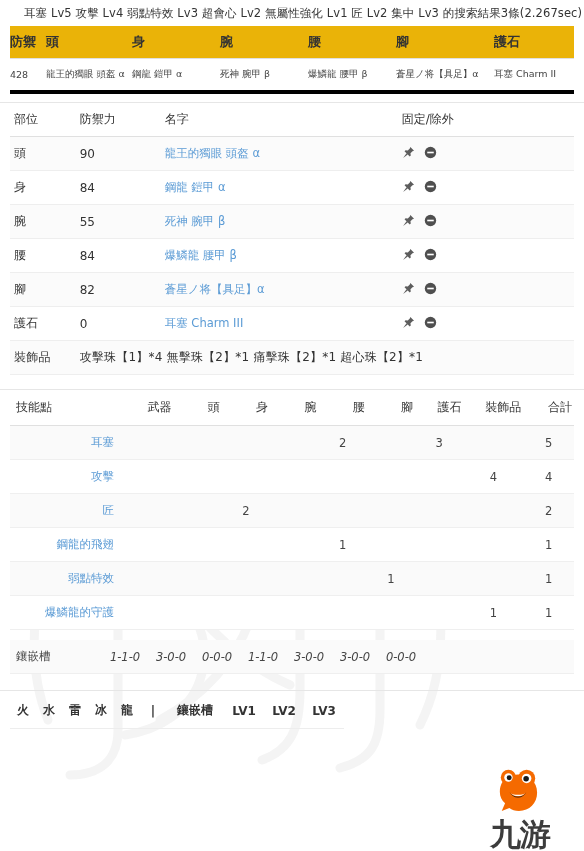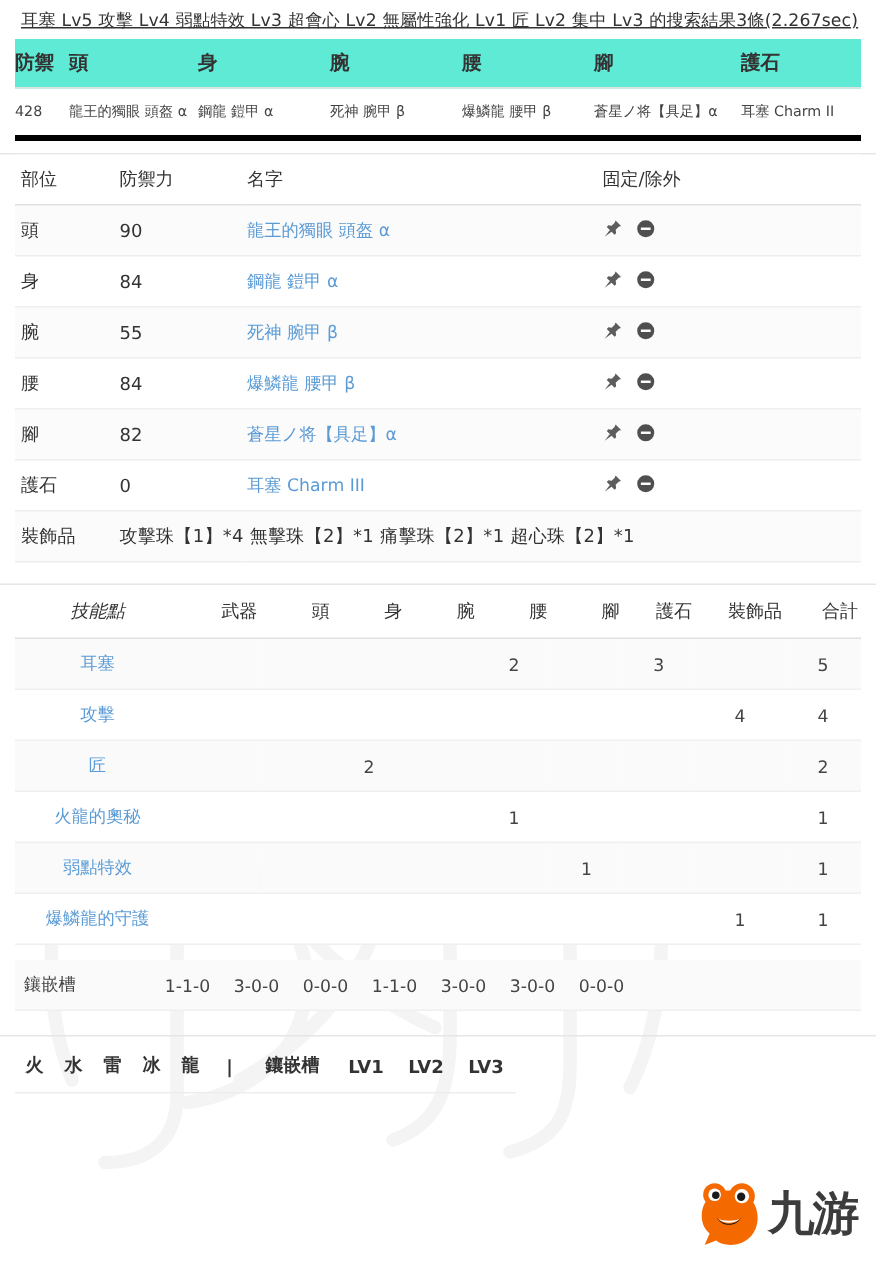--- a/index.html
+++ b/index.html
@@ -16,39 +16,38 @@
   
   #watermark {
     position:absolute; left:0; top:430px; width:470px; height:400px;
     pointer-events:none; z-index:0; opacity:.5;
   }
   #watermark svg { width:100%; height:100%; }
   #page { position:relative; z-index:1; }
 
   
   .headline {
-    padding:6px 10px 5px 14px;
+    padding:6px 10px 5px 24px;
     font-size:11.5px;
     color:#333;
     letter-spacing:.1px;
     white-space:nowrap;
-    text-decoration:underline;
   }
 
   
   .tbl-wrap { padding:0 10px; }
   table { border-collapse:collapse; width:100%; background:transparent; }
   th, td { font-weight:normal; text-align:left; vertical-align:middle; }
 
   
   .equip-tbl { table-layout:fixed; }
   .equip-tbl thead th {
     font-size:13px; color:#333; font-weight:bold;
     padding:7px 4px 7px 0; border-bottom:1px solid #e0e0e0;
-    background:#5eead4;
+    background:#eab308;
   }
   .equip-tbl tbody td {
     font-size:9.5px; color:#444; padding:9px 4px 9px 0;
     border-bottom:4px solid #000000; white-space:nowrap; overflow:hidden;
   }
   .equip-tbl .c0 { width:36px; }
   .equip-tbl .c1 { width:86px; }
   .equip-tbl .c2 { width:88px; }
   .equip-tbl .c3 { width:88px; }
   .equip-tbl .c4 { width:88px; }
@@ -82,62 +81,63 @@
   .pin-icon, .minus-icon { display:inline-block; vertical-align:middle; }
   .pin-icon { margin-right:5px; }
 
   
   .skills-block { margin-top:14px; border-top:1px solid #e6e6e6; padding-top:0; }
   .skills-tbl { table-layout:fixed; }
   .skills-tbl thead th {
     font-size:12px; color:#333; padding:9px 2px; border-bottom:1px solid #e0e0e0;
     text-align:right; background:#fff;
   }
-  .skills-tbl thead th.namecol { text-align:center; padding-left:6px;font-style:italic; }
+  .skills-tbl thead th.namecol { text-align:left; padding-left:6px; }
   .skills-tbl tbody td {
     font-size:11.5px; padding:9px 2px; border-bottom:1px solid #efefef;
     text-align:center; color:#444;
   }
-  .skills-tbl tbody td.namecol { text-align:center; padding-left:6px; }
+  .skills-tbl tbody td.namecol { text-align:right; padding-left:6px; }
   .skills-tbl tbody tr:nth-child(odd) td { background:#fafafa; }
   .skills-tbl tbody tr:nth-child(even) td { background:#ffffff; }
   .skills-tbl .s-name { width:92px; }
   .skills-tbl .s-w    { width:50px; }
   .skills-tbl .s-c    { width:42px; }
   .skills-tbl .s-deco { width:52px; }
   .skills-tbl .s-tot  { width:44px; }
   .skill-link { color:#5b9bd5; text-decoration:none; }
 
   .slots-tbl { table-layout:fixed; margin-top:10px; }
   .slots-tbl td {
     font-size:11.5px; padding:9px 2px; color:#444;
     background:#fafafa; border-bottom:1px solid #efefef; text-align:center;
   }
   .slots-tbl td.namecol { text-align:left; padding-left:6px; width:92px; }
-  .slots-tbl td.slotval { width:46px; }
+  .slots-tbl td.slotval { width:46px;font-style:italic; }
   .slots-tbl td.filler  { width:auto; }
 
   
   .res-block { margin-top:16px; border-top:1px solid #e6e6e6; padding-top:2px; }
   .res-tbl { table-layout:fixed; width:330px; }
   .res-tbl th {
     font-size:12px; font-weight:bold; color:#333; padding:9px 2px;
     text-align:center; border-bottom:1px solid #ededed;
   }
   .res-tbl .r-el   { width:26px; }
   .res-tbl .r-sep  { width:26px; }
   .res-tbl .r-slot { width:58px; }
   .res-tbl .r-lv   { width:40px; }
 
   
   #brand {
     position:absolute; right:0px; top:766px; width:140px; height:85px;
     background:#ffffff; z-index:3;
-    display:flex; align-items:center; justify-content:center;
+    display:flex; align-items:center; justify-content:flex-start;
     padding-left:8px;
+    flex-direction:column;
   }
   #brand .mascot { width:44px; height:48px; flex:0 0 auto; }
   #brand .brand-text {
     font-size:31px; color:#3c3c3c; font-weight:bold; margin-left:4px;
     letter-spacing:-1px; font-family:"DejaVu Sans","Liberation Sans",sans-serif;
   }
 </style>
 </head>
 <body>
 
@@ -410,21 +410,21 @@
           <td></td>
           <td>2</td>
           <td></td>
           <td></td>
           <td></td>
           <td></td>
           <td></td>
           <td>2</td>
         </tr>
         <tr>
-          <td class="namecol"><a class="skill-link" href="#">火龍的奧秘</a></td>
+          <td class="namecol"><a class="skill-link" href="#">鋼龍的飛翅</a></td>
           <td></td>
           <td></td>
           <td></td>
           <td></td>
           <td>1</td>
           <td></td>
           <td></td>
           <td></td>
           <td>1</td>
         </tr>

